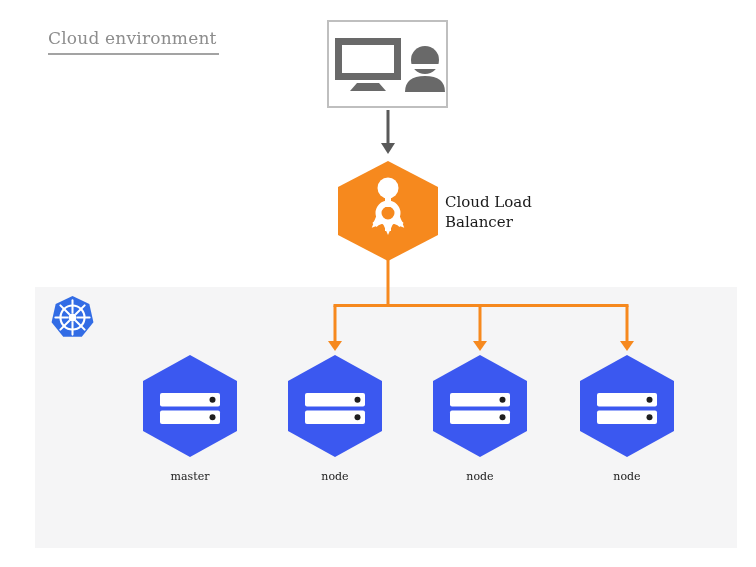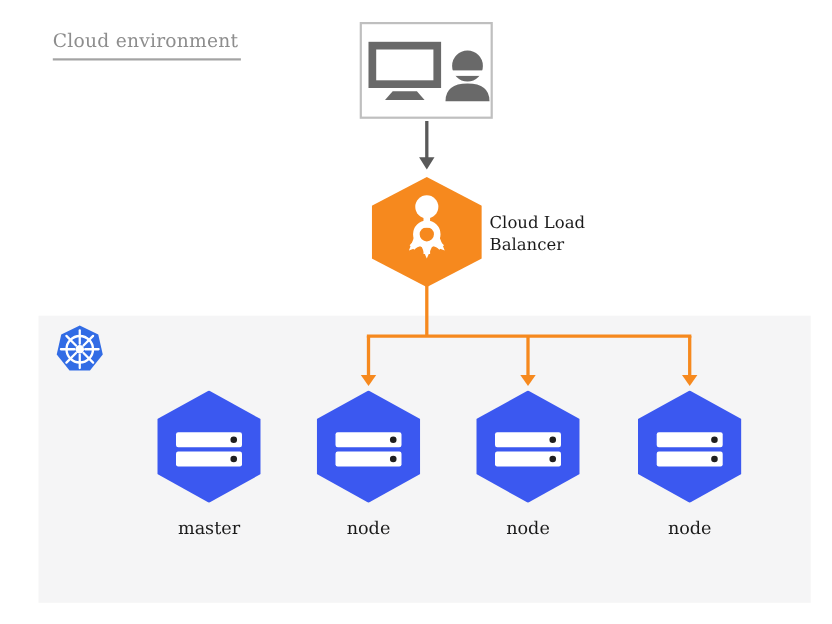--- a/index.html
+++ b/index.html
@@ -43,21 +43,21 @@
   .hex-lb{left:338px;top:161px;width:100px;height:100px;}
   .k8s-logo{position:absolute;left:50px;top:295px;width:45px;height:45px;}
 
   .lb-label{
     position:absolute;left:445px;top:192px;width:108px;
     font-size:15px;line-height:20px;color:var(--text-black);text-align:left;
   }
 
   .node{position:absolute;width:94px;text-align:center;}
   .node svg{display:block;}
-  .node-label{margin-top:13px;font-size:16px;color:var(--text-black);}
+  .node-label{margin-top:13px;font-size:11px;color:var(--text-black);}
   .node-0{left:143px;top:355px;}
   .node-1{left:288px;top:355px;}
   .node-2{left:433px;top:355px;}
   .node-3{left:580px;top:355px;}
 
   .fill-orange{fill:var(--orange);}
   .fill-node{fill:var(--node-blue);}
   .fill-k8s{fill:var(--kubernetes-blue);}
   .fill-white{fill:#fff;}
   .fill-dot{fill:var(--dot-dark);}

